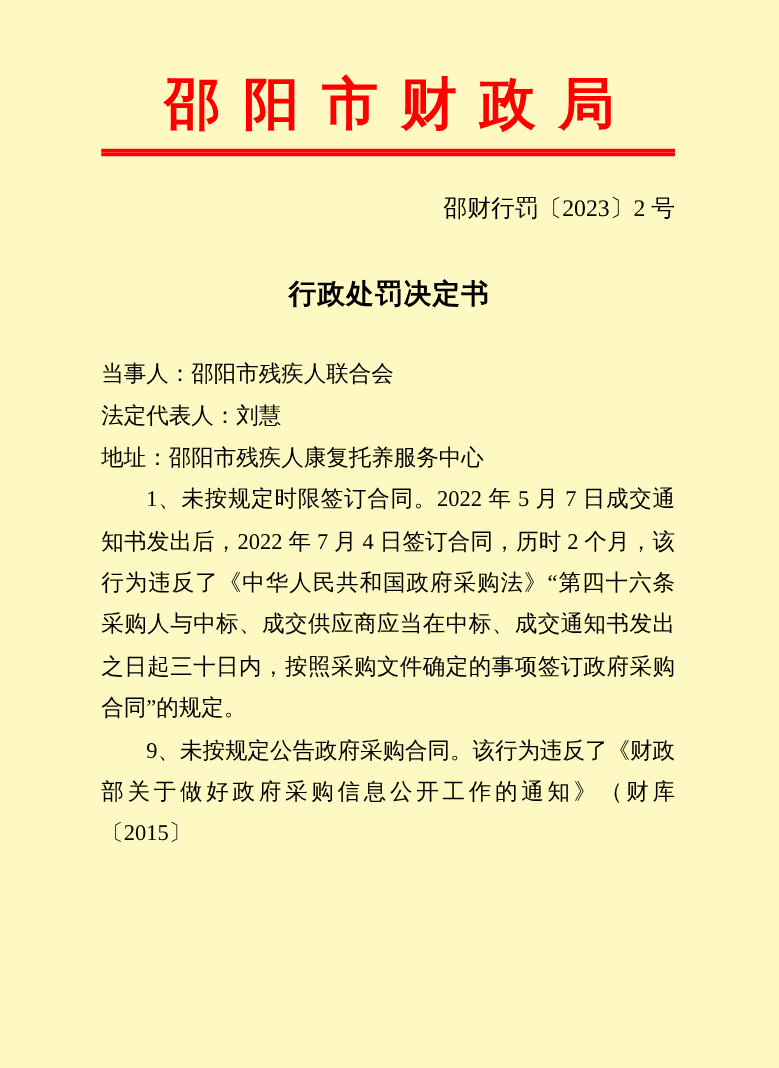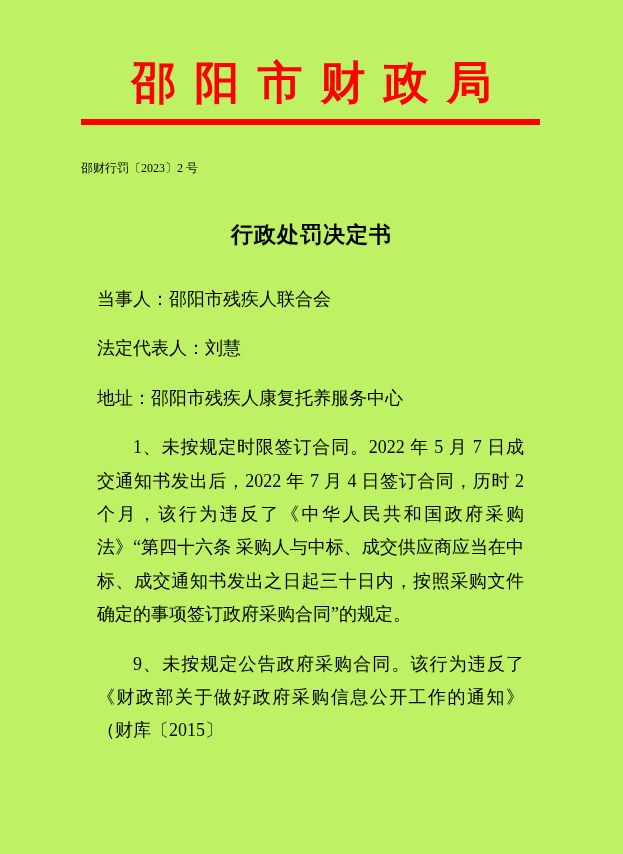--- a/index.html
+++ b/index.html
@@ -1,21 +1,21 @@
 <!DOCTYPE html>
 <html><head>
 <meta charset="utf-8">
 <style>
   * { box-sizing: border-box; }
   html, body { margin: 0; padding: 0; background: #ffffff; }
   .page {
     width: 623px;
     height: 854px;
     margin: 0;
-    background: #bef264;
+    background: #fef9c3;
     color: #000000;
     font-family: "Liberation Serif", "DejaVu Serif", serif;
     overflow: hidden;
     position: relative;
   }
   .letterhead {
     padding-top: 61px;
     text-align: center;
     line-height: 1;
   }
@@ -31,39 +31,40 @@
   }
   .divider {
     margin: 13px 83px 0 81px;
     height: 2px;
     border-top: 3px solid var(--accent, #fe0000);
     border-bottom: 3px solid var(--accent, #fe0000);
     background: #ffffff;
   }
   .doc-number {
     margin: 33px 83px 0 81px;
-    font-size: 12px;
+    text-align: right;
+    font-size: 19px;
     line-height: 20px;
     white-space: nowrap;
   }
   .doc-title {
     margin-top: 42px;
     text-align: center;
     font-size: 22px;
     font-weight: bold;
     line-height: 30px;
     letter-spacing: 1px;
   }
   .content {
     margin: 33px 83px 0 81px;
     font-size: 18px;
     line-height: 33.4px;
     text-align: justify;
   }
-  .content p { margin: 16px; padding: 0; }
+  .content p { margin: 0; padding: 0; }
   .content p.indent { text-indent: 2em; }
   .run-bold { font-weight: normal; }
 </style>
 </head>
 <body>
 
 <div class="page" style="--accent: #fe0000;">
 
   <div class="letterhead">
     <span class="agency-name">邵阳市财政局</span>

